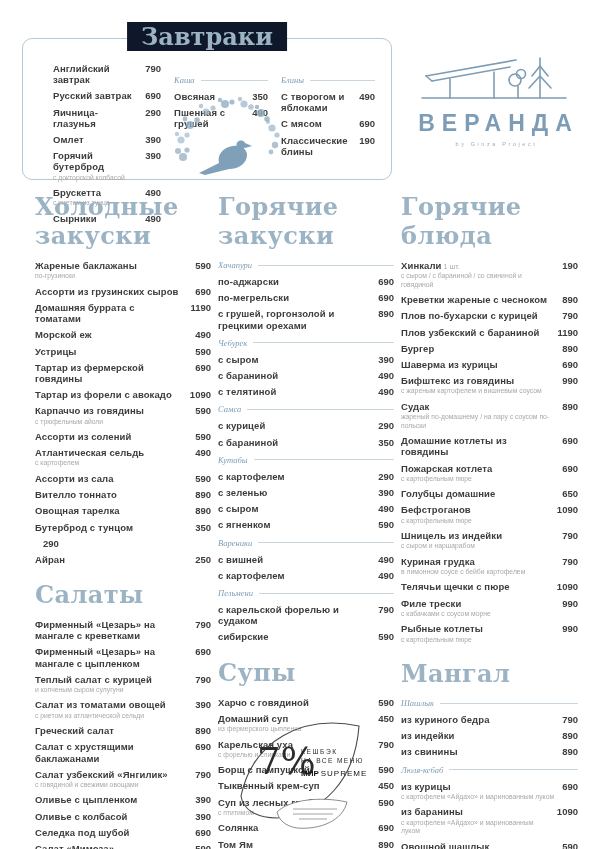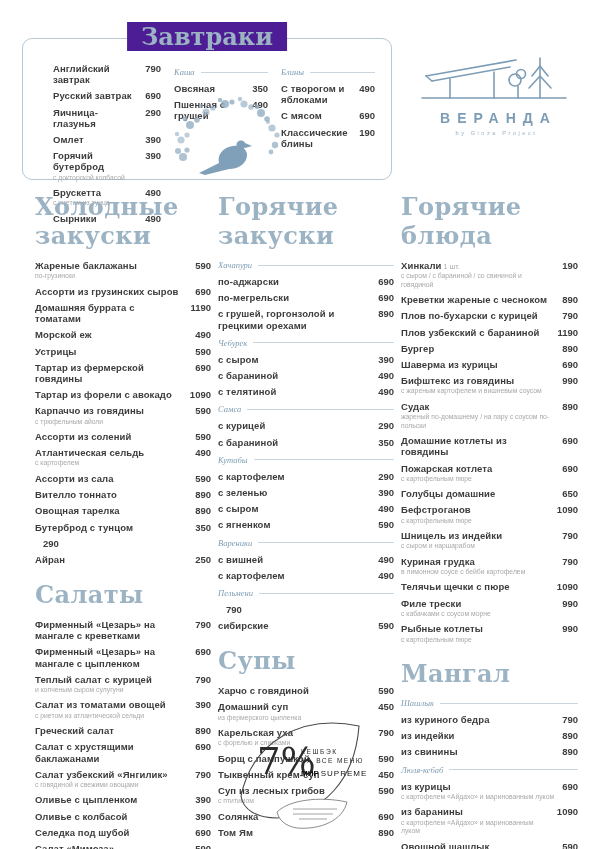--- a/index.html
+++ b/index.html
@@ -19,31 +19,31 @@
   .menu-section{margin-bottom:15px;}
 
   .group-label{display:flex;align-items:center;margin:7px 0 6px 0;color:#7e9db4;
                font-size:8.5px;font-style:italic;font-family:"Liberation Serif",serif;}
   .g-line{flex:1;border-top:1px solid #c7d6df;margin-left:6px;}
 
   
   .bf-box{position:absolute;left:22px;top:38px;width:370px;height:142px;
           border:1.5px solid #b5c8d4;border-radius:10px;box-sizing:border-box;}
   .bf-title{position:absolute;top:-17px;left:50%;transform:translateX(-50%);
-            background:#4c1d95;padding:0 14px;font-family:"DejaVu Serif",serif;font-weight:bold;
+            background:#0f172a;padding:0 14px;font-family:"DejaVu Serif",serif;font-weight:bold;
             color:#9cb3c4;font-size:24px;white-space:nowrap;}
   .bf-cols{display:flex;gap:13px;padding:24px 16px 0 30px;}
   .bf-col{flex:1;min-width:0;}
   .bf-col-main{flex:1.15;}
-  .bf-col .group-label{margin-top:4px;}
+  .bf-col .group-label{margin-top:12px;}
   .bf-art{position:absolute;left:146px;top:56px;width:122px;height:84px;pointer-events:none;}
 
   
   .logo{position:absolute;right:20px;top:52px;width:170px;text-align:center;}
-  .logo-name{font-size:14px;letter-spacing:7px;color:#7d9cb5;font-weight:bold;margin-top:2px;
+  .logo-name{font-size:23px;letter-spacing:7px;color:#7d9cb5;font-weight:bold;margin-top:2px;
              padding-left:7px;}
   .logo-tag{font-size:5.5px;letter-spacing:2.6px;color:#9ab0c0;margin-top:4px;padding-left:3px;}
 
   
   .cols{position:absolute;left:35px;top:192px;width:543px;display:grid;
         grid-template-columns:176px 176px 177px;column-gap:7px;}
 
   
   .badge{position:absolute;left:231px;top:710px;width:138px;height:138px;}
 </style>
@@ -502,20 +502,23 @@
             <div class="mi-l">
               <div class="mi-name">с картофелем</div>
             </div>
             <div class="mi-price">490</div>
           </div>
           <div class="group-label">
             <span>Пельмени</span>
             <i class="g-line"></i>
           </div>
           <div class="mi">
+            <div class="mi-l">
+              <div class="mi-name">с карельской форелью и судаком</div>
+            </div>
             <div class="mi-price">790</div>
           </div>
           <div class="mi">
             <div class="mi-l">
               <div class="mi-name">сибирские</div>
             </div>
             <div class="mi-price">590</div>
           </div>
         </section>
         <section class="menu-section">

